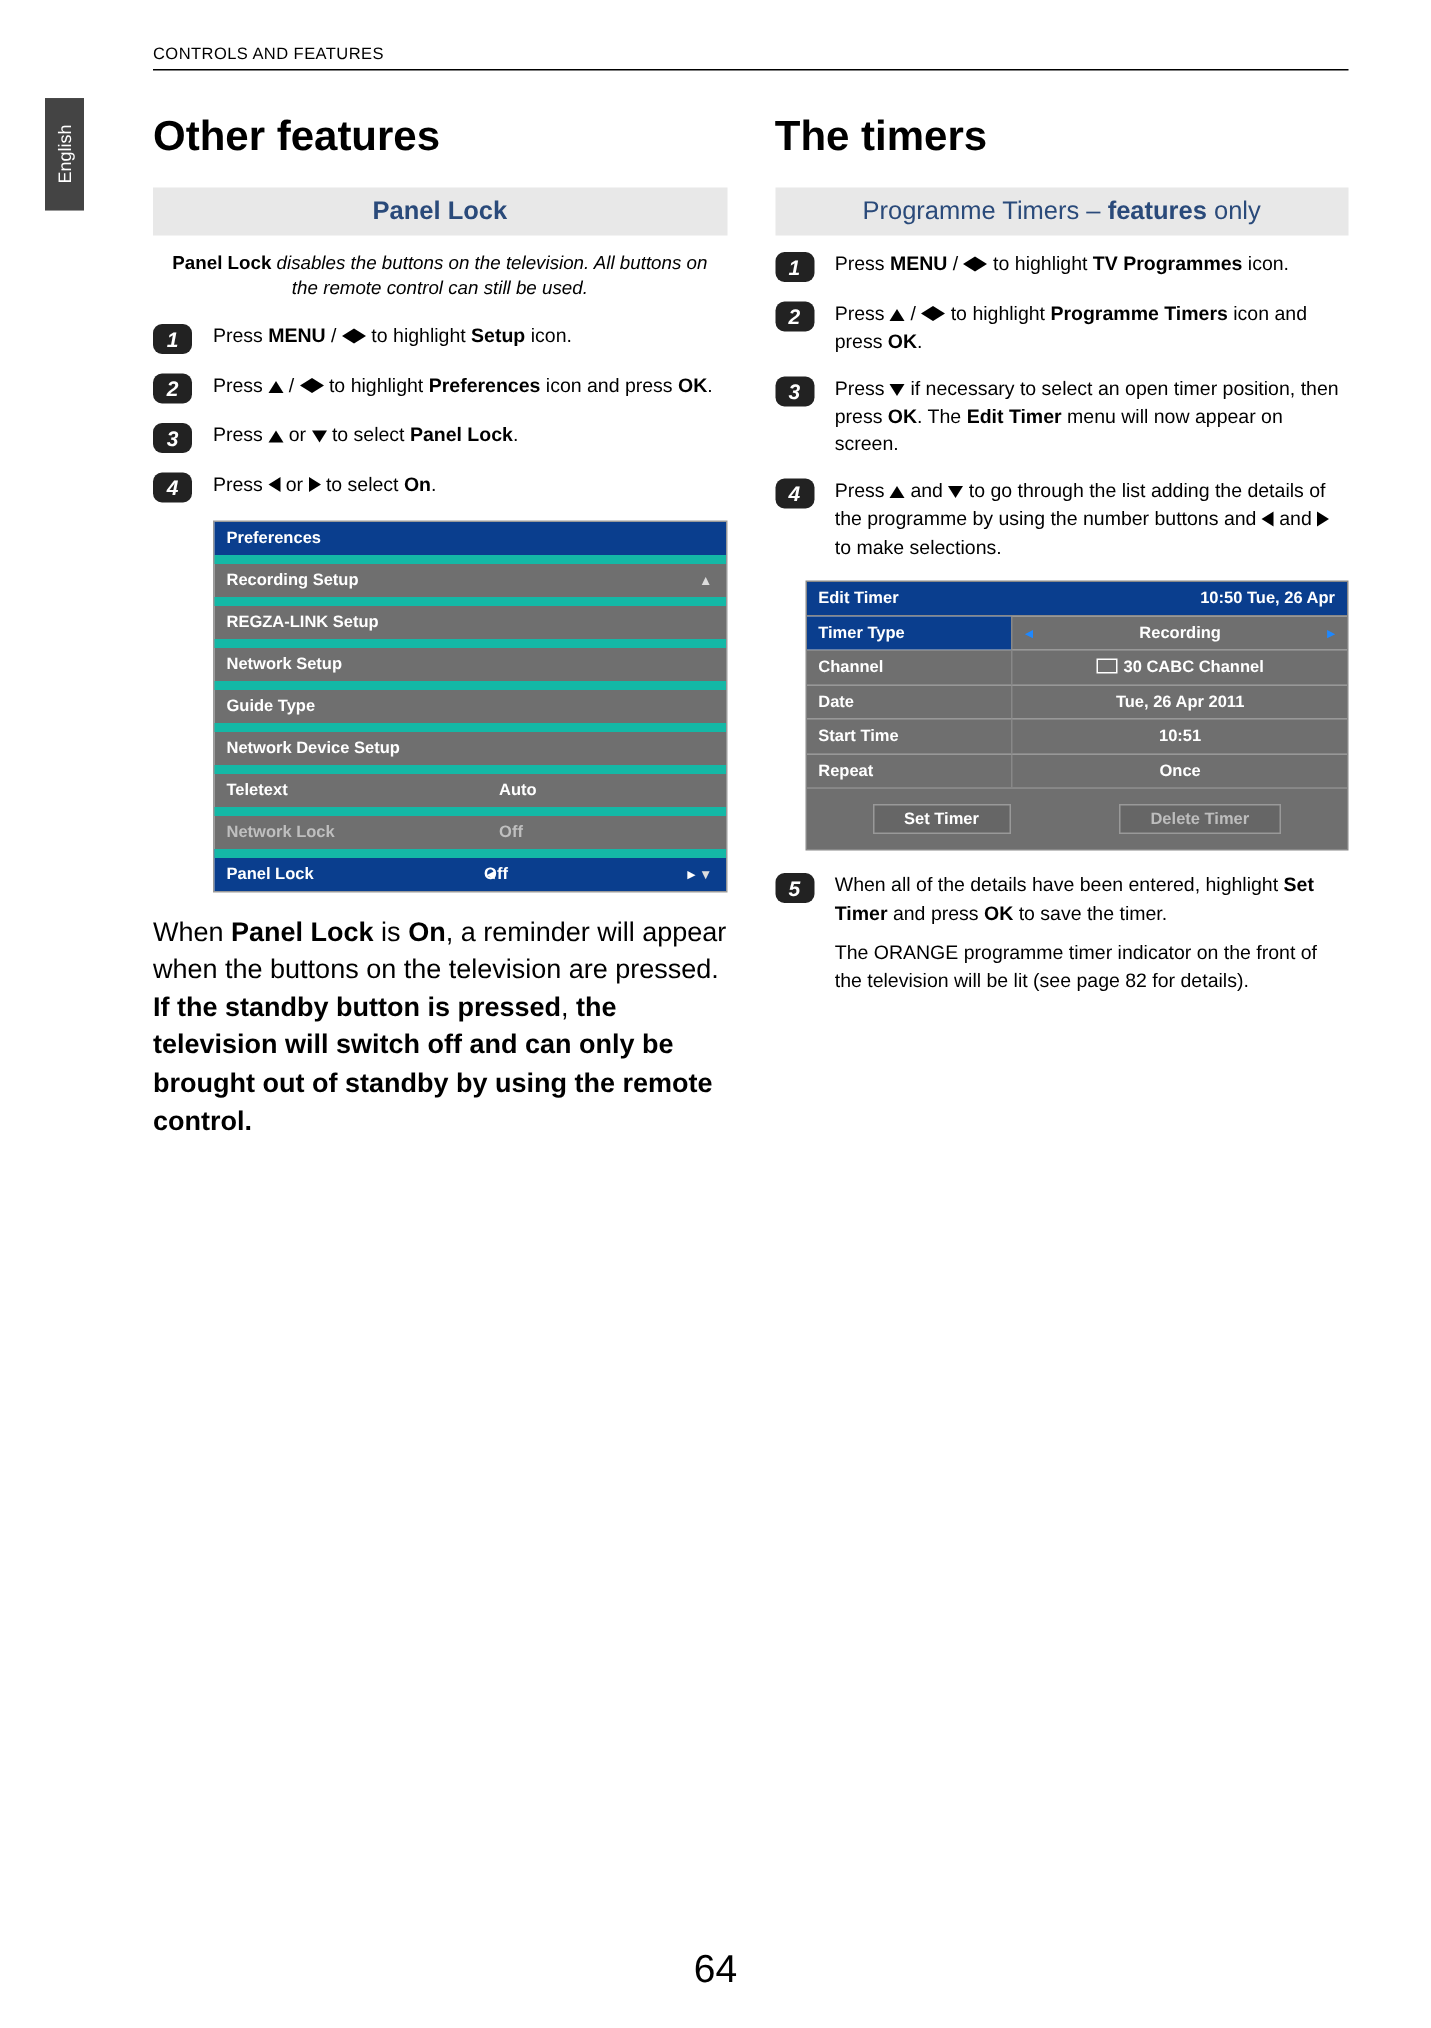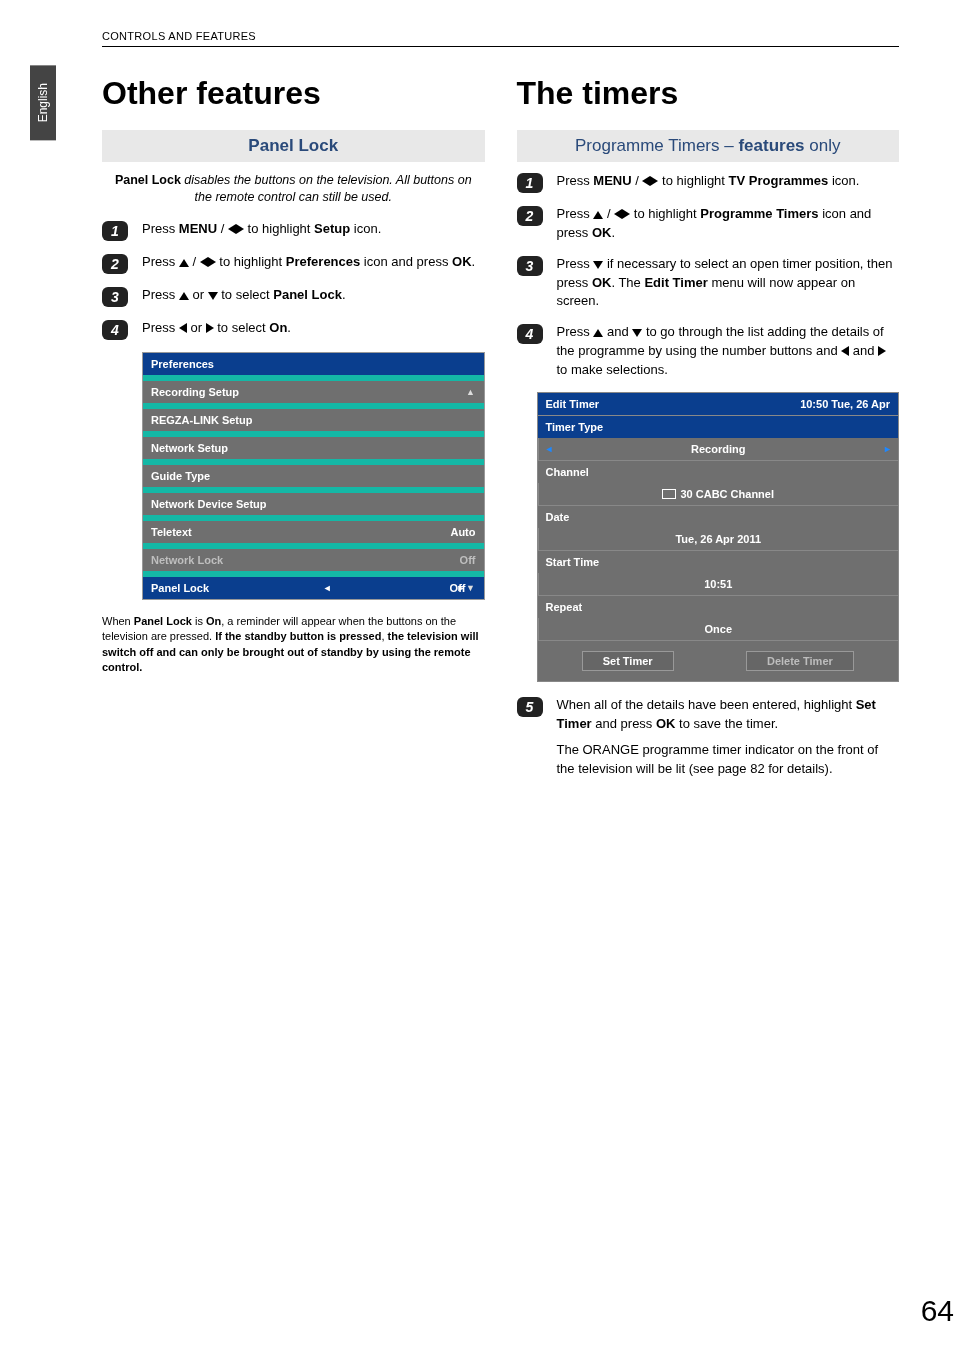--- a/index.html
+++ b/index.html
@@ -37,21 +37,21 @@
   }
   .columns {
     display: flex;
     gap: 32px;
   }
   .col {
     flex: 1;
     min-width: 0;
   }
   h1.section {
-    font-size: 32px;
+    font-size: 28px;
     font-weight: 700;
     margin-bottom: 18px;
   }
   .subhead-bar {
     background: #e8e8e8;
     text-align: center;
     font-size: 17px;
     font-weight: 700;
     padding: 6px 4px;
     margin-bottom: 10px;
@@ -121,37 +121,37 @@
     padding: 5px 8px;
     font-weight: 700;
     display: flex;
     align-items: center;
   }
   .osd .row.dim { color: #bfbfbf; }
   .osd .row.sel {
     background: #0a3e8e;
   }
   .osd .row .label { flex: 1; }
-  .osd .row .val { flex: 0 0 44%; text-align: right; position: relative; }
+  .osd .row .val { flex: 0 0 44%; text-align: left; position: relative; }
   .osd .mini-left, .osd .mini-right {
     position: absolute;
     top: 50%;
     transform: translateY(-50%);
     font-size: 9px;
   }
   .osd .mini-left { left: 0; }
   .osd .mini-right { right: 0; }
   .osd .side-arrow {
     width: 10px;
     font-size: 9px;
     color: #ddd;
     text-align: center;
   }
   .note {
-    font-size: 11px;
+    font-size: 18px;
     line-height: 1.4;
     margin-top: 4px;
   }
 
   
   .osd2 {
     margin: 8px 0 14px 20px;
     font-size: 11px;
     color: #fff;
     border: 1px solid #888;
@@ -160,21 +160,20 @@
     background: #0a3e8e;
     padding: 5px 8px;
     font-weight: 700;
     display: flex;
     justify-content: space-between;
   }
   .osd2 .row {
     display: flex;
     border-top: 1px solid #888;
     font-weight: 700;
-    flex-direction: column;
   }
   .osd2 .row .lab {
     flex: 0 0 38%;
     background: #6f6f6f;
     padding: 5px 8px;
   }
   .osd2 .row .val {
     flex: 1;
     background: #6f6f6f;
     padding: 5px 8px;
@@ -212,22 +211,22 @@
     vertical-align:-1px;
     margin-right:4px;
     position:relative;
   }
 
   .page-number {
     position: absolute;
     bottom: 24px;
     left: 0;
     right: 0;
-    text-align: right;
-    font-size: 30px;
+    text-align: center;
+    font-size: 26px;
   }
 </style>
 </head>
 <body>
 
 <div class="lang-tab">English</div>
 
 <div class="page">
   <div class="running-head">CONTROLS AND FEATURES</div>
 

